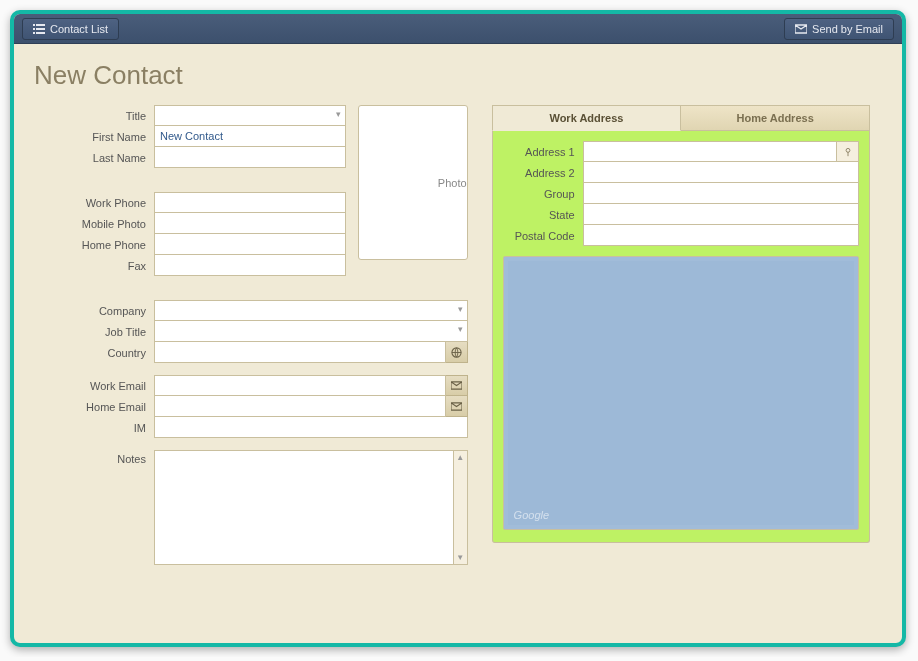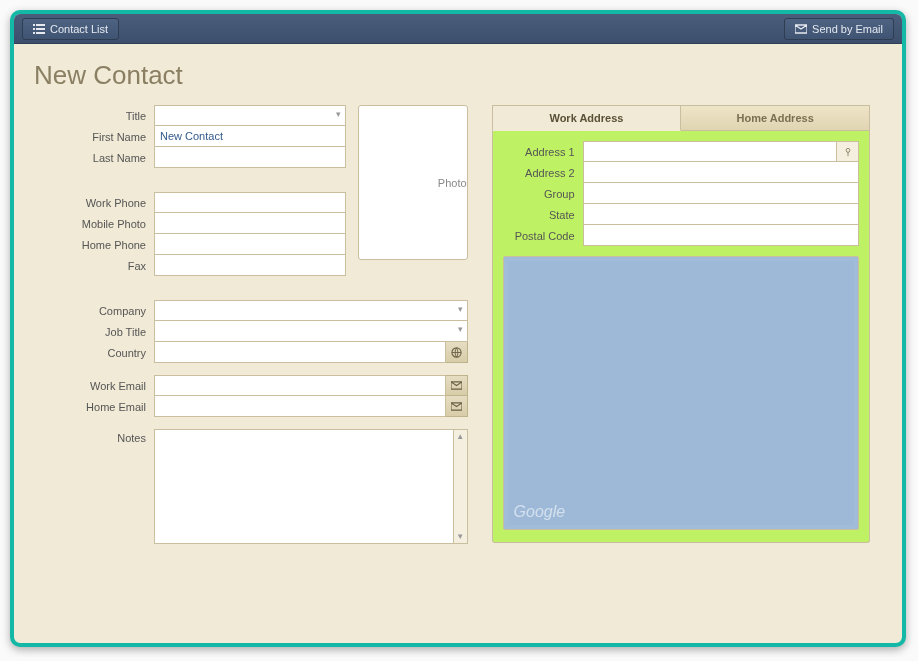--- a/index.html
+++ b/index.html
@@ -122,21 +122,21 @@
   cursor: pointer;
 }
 .map-box {
   height: 274px;
   border: 1px solid #c9bf9e;
   background: #a1bcd9;
   border-radius: 2px;
   padding: 4px;
 }
 .map-inner { width: 100%; height: 100%; background: #9db9d7; position: relative; }
-.map-attrib { position: absolute; bottom: 4px; left: 6px; color: #fff; opacity: 0.55; font-style: italic; font-size: 16px; }
+.map-attrib { position: absolute; bottom: 4px; left: 6px; color: #fff; opacity: 0.55; font-style: italic; font-size: 11px; }
 </style>
 </head>
 <body>
 
 <div class="window">
   <div class="topbar">
     <button class="tb-btn">
       <svg viewBox="0 0 12 12">
           <rect x="0" y="1" width="2" height="2"></rect>
           <rect x="3" y="1" width="9" height="2"></rect>
@@ -262,20 +262,26 @@
               <div class="lbl">Home Email</div>
             <div class="field-wrap">
                 <input class="fld" value="" style="">
             <span class="icon-btn" style="border-top:none">
                   <svg viewBox="0 0 12 12">
                     <path d="M0 2h12v8H0z M0 2l6 4 6-4" fill="none" stroke="#6a6147" stroke-width="1.2"></path>
                   </svg>
                 </span>
               </div>
             </div>
+          <div class="row">
+              <div class="lbl">IM</div>
+            <div class="field-wrap">
+                <input class="fld" value="" style="">
+              </div>
+            </div>
         </div>
 
         <div class="row" style="align-items:flex-start">
           <div class="lbl" style="padding-top:3px">Notes</div>
           <div class="field-wrap">
             <textarea class="notes" style=""></textarea>
             <div class="scroll-stub">
                 <span>▲</span>
                 <span>▼</span>
               </div>

